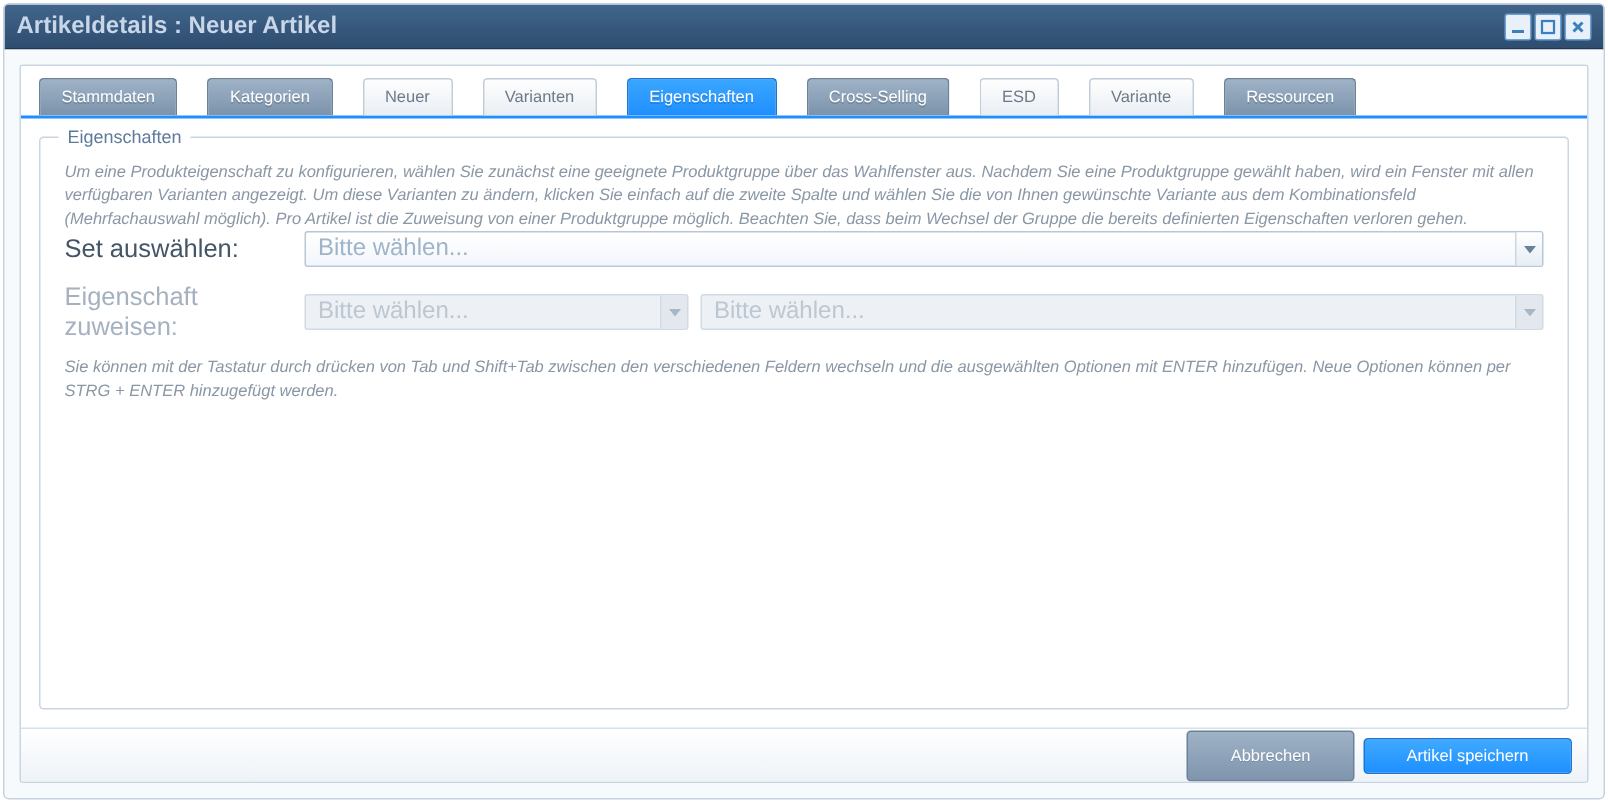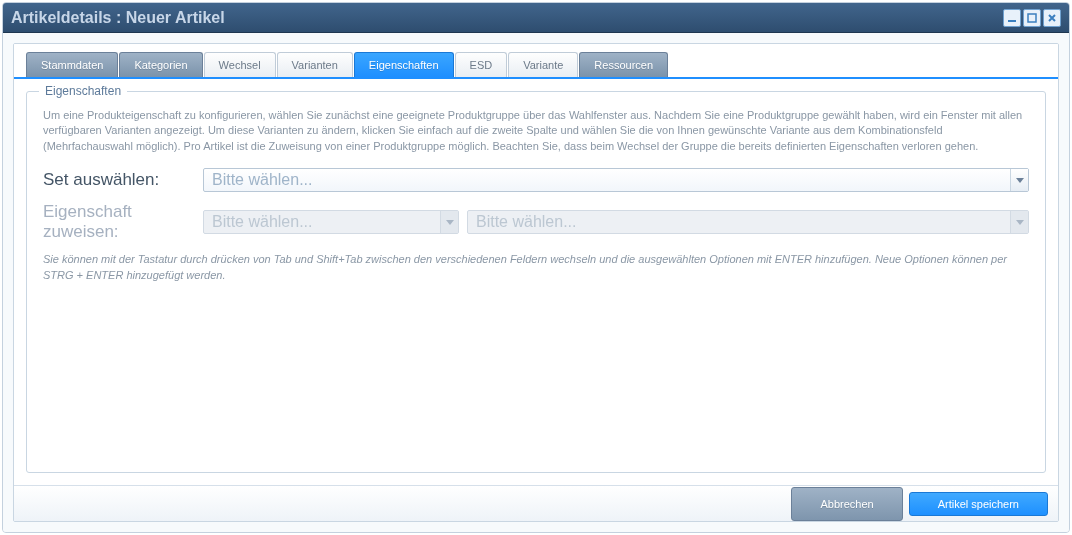--- a/index.html
+++ b/index.html
@@ -69,21 +69,21 @@
       background: #fff;
       border: 1px solid #c9d6e2;
       border-radius: 2px;
       display: flex;
       flex-direction: column;
       overflow: hidden;
     }
     .tabs-bar {
       display: flex;
       padding: 8px 12px 0 12px;
-      gap: 1px;
+      gap: 20px;
       border-bottom: 2px solid #1f8fff;
       background: #fff;
     }
     .tab {
       background: linear-gradient(to bottom, #9fb2c6, #7b93ab);
       color: #fff;
       padding: 6px 14px;
       border-radius: 3px 3px 0 0;
       font-size: 11px;
       cursor: pointer;
@@ -124,23 +124,23 @@
       position: absolute;
       top: -8px;
       left: 12px;
       background: #fff;
       padding: 0 6px;
       color: #5d7a9a;
       font-size: 12px;
     }
     .info-text {
       color: #8a97a5;
+      font-style: italic;
       font-size: 11px;
       line-height: 1.4;
-      margin-bottom: 14px;
     }
     .form-row {
       display: flex;
       align-items: center;
       margin-bottom: 10px;
     }
     .form-label {
       width: 160px;
       color: #445566;
       font-size: 17px;
@@ -268,23 +268,24 @@
           </svg>
       </div>
     </div>
   </div>
 
   <div class="content-area">
     <div class="inner-panel">
       <div class="tabs-bar">
         <div class="tab">Stammdaten</div>
         <div class="tab">Kategorien</div>
-        <div class="tab inactive-light">Wechsel</div>
+        <div class="tab inactive-light">Neuer</div>
         <div class="tab inactive-light">Varianten</div>
         <div class="tab active">Eigenschaften</div>
+        <div class="tab">Cross-Selling</div>
         <div class="tab inactive-light">ESD</div>
         <div class="tab inactive-light">Variante</div>
         <div class="tab">Ressourcen</div>
       </div>
 
       <div class="tab-content">
         <div class="fieldset">
           <div class="fieldset-legend">Eigenschaften</div>
 
           <div class="info-text">Um eine Produkteigenschaft zu konfigurieren, wählen Sie zunächst eine geeignete Produktgruppe über das Wahlfenster aus. Nachdem Sie eine Produktgruppe gewählt haben, wird ein Fenster mit allen verfügbaren Varianten angezeigt. Um diese Varianten zu ändern, klicken Sie einfach auf die zweite Spalte und wählen Sie die von Ihnen gewünschte Variante aus dem Kombinationsfeld (Mehrfachauswahl möglich). Pro Artikel ist die Zuweisung von einer Produktgruppe möglich. Beachten Sie, dass beim Wechsel der Gruppe die bereits definierten Eigenschaften verloren gehen.</div>

